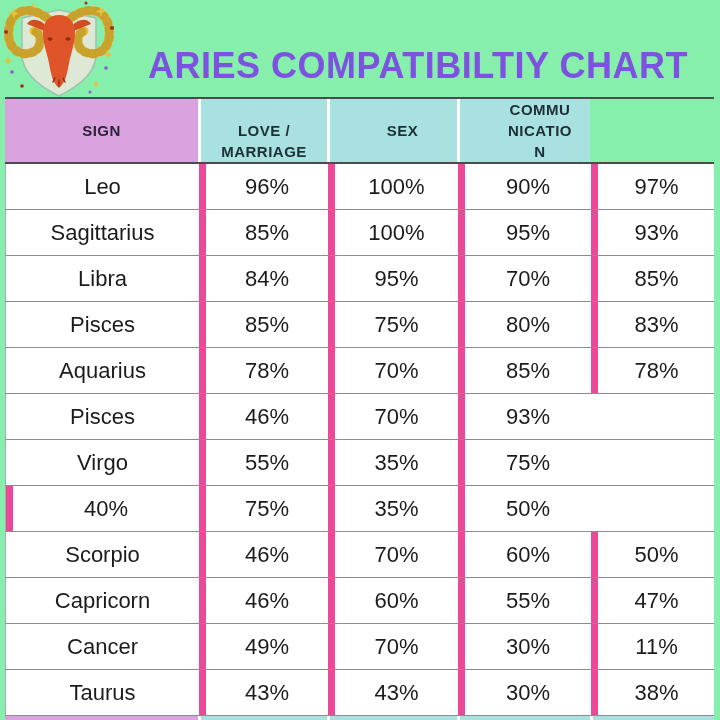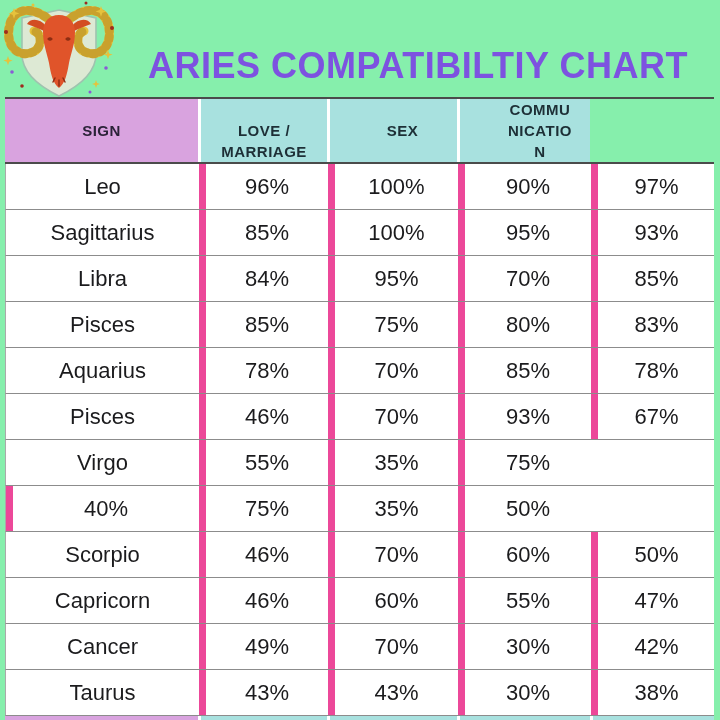--- a/index.html
+++ b/index.html
@@ -138,21 +138,20 @@
           <div class="dcell vline">78%</div>
           <div class="dcell vline">70%</div>
           <div class="dcell vline">85%</div>
           <div class="dcell vline">78%</div>
         </div>
         <div class="grid drow">
           <div class="dcell">Pisces</div>
           <div class="dcell vline">46%</div>
           <div class="dcell vline">70%</div>
           <div class="dcell vline">93%</div>
-          <div class="dcell vline">67%</div>
         </div>
         <div class="grid drow">
           <div class="dcell">Virgo</div>
           <div class="dcell vline">55%</div>
           <div class="dcell vline">35%</div>
           <div class="dcell vline">75%</div>
         </div>
         <div class="grid drow">
           <div class="dcell vline">40%</div>
           <div class="dcell vline">75%</div>
@@ -171,21 +170,21 @@
           <div class="dcell vline">46%</div>
           <div class="dcell vline">60%</div>
           <div class="dcell vline">55%</div>
           <div class="dcell vline">47%</div>
         </div>
         <div class="grid drow">
           <div class="dcell">Cancer</div>
           <div class="dcell vline">49%</div>
           <div class="dcell vline">70%</div>
           <div class="dcell vline">30%</div>
-          <div class="dcell vline">42%</div>
+          <div class="dcell vline">11%</div>
         </div>
         <div class="grid drow">
           <div class="dcell">Taurus</div>
           <div class="dcell vline">43%</div>
           <div class="dcell vline">43%</div>
           <div class="dcell vline">30%</div>
           <div class="dcell vline">38%</div>
         </div>
       </div>
     <div class="grid strip">

